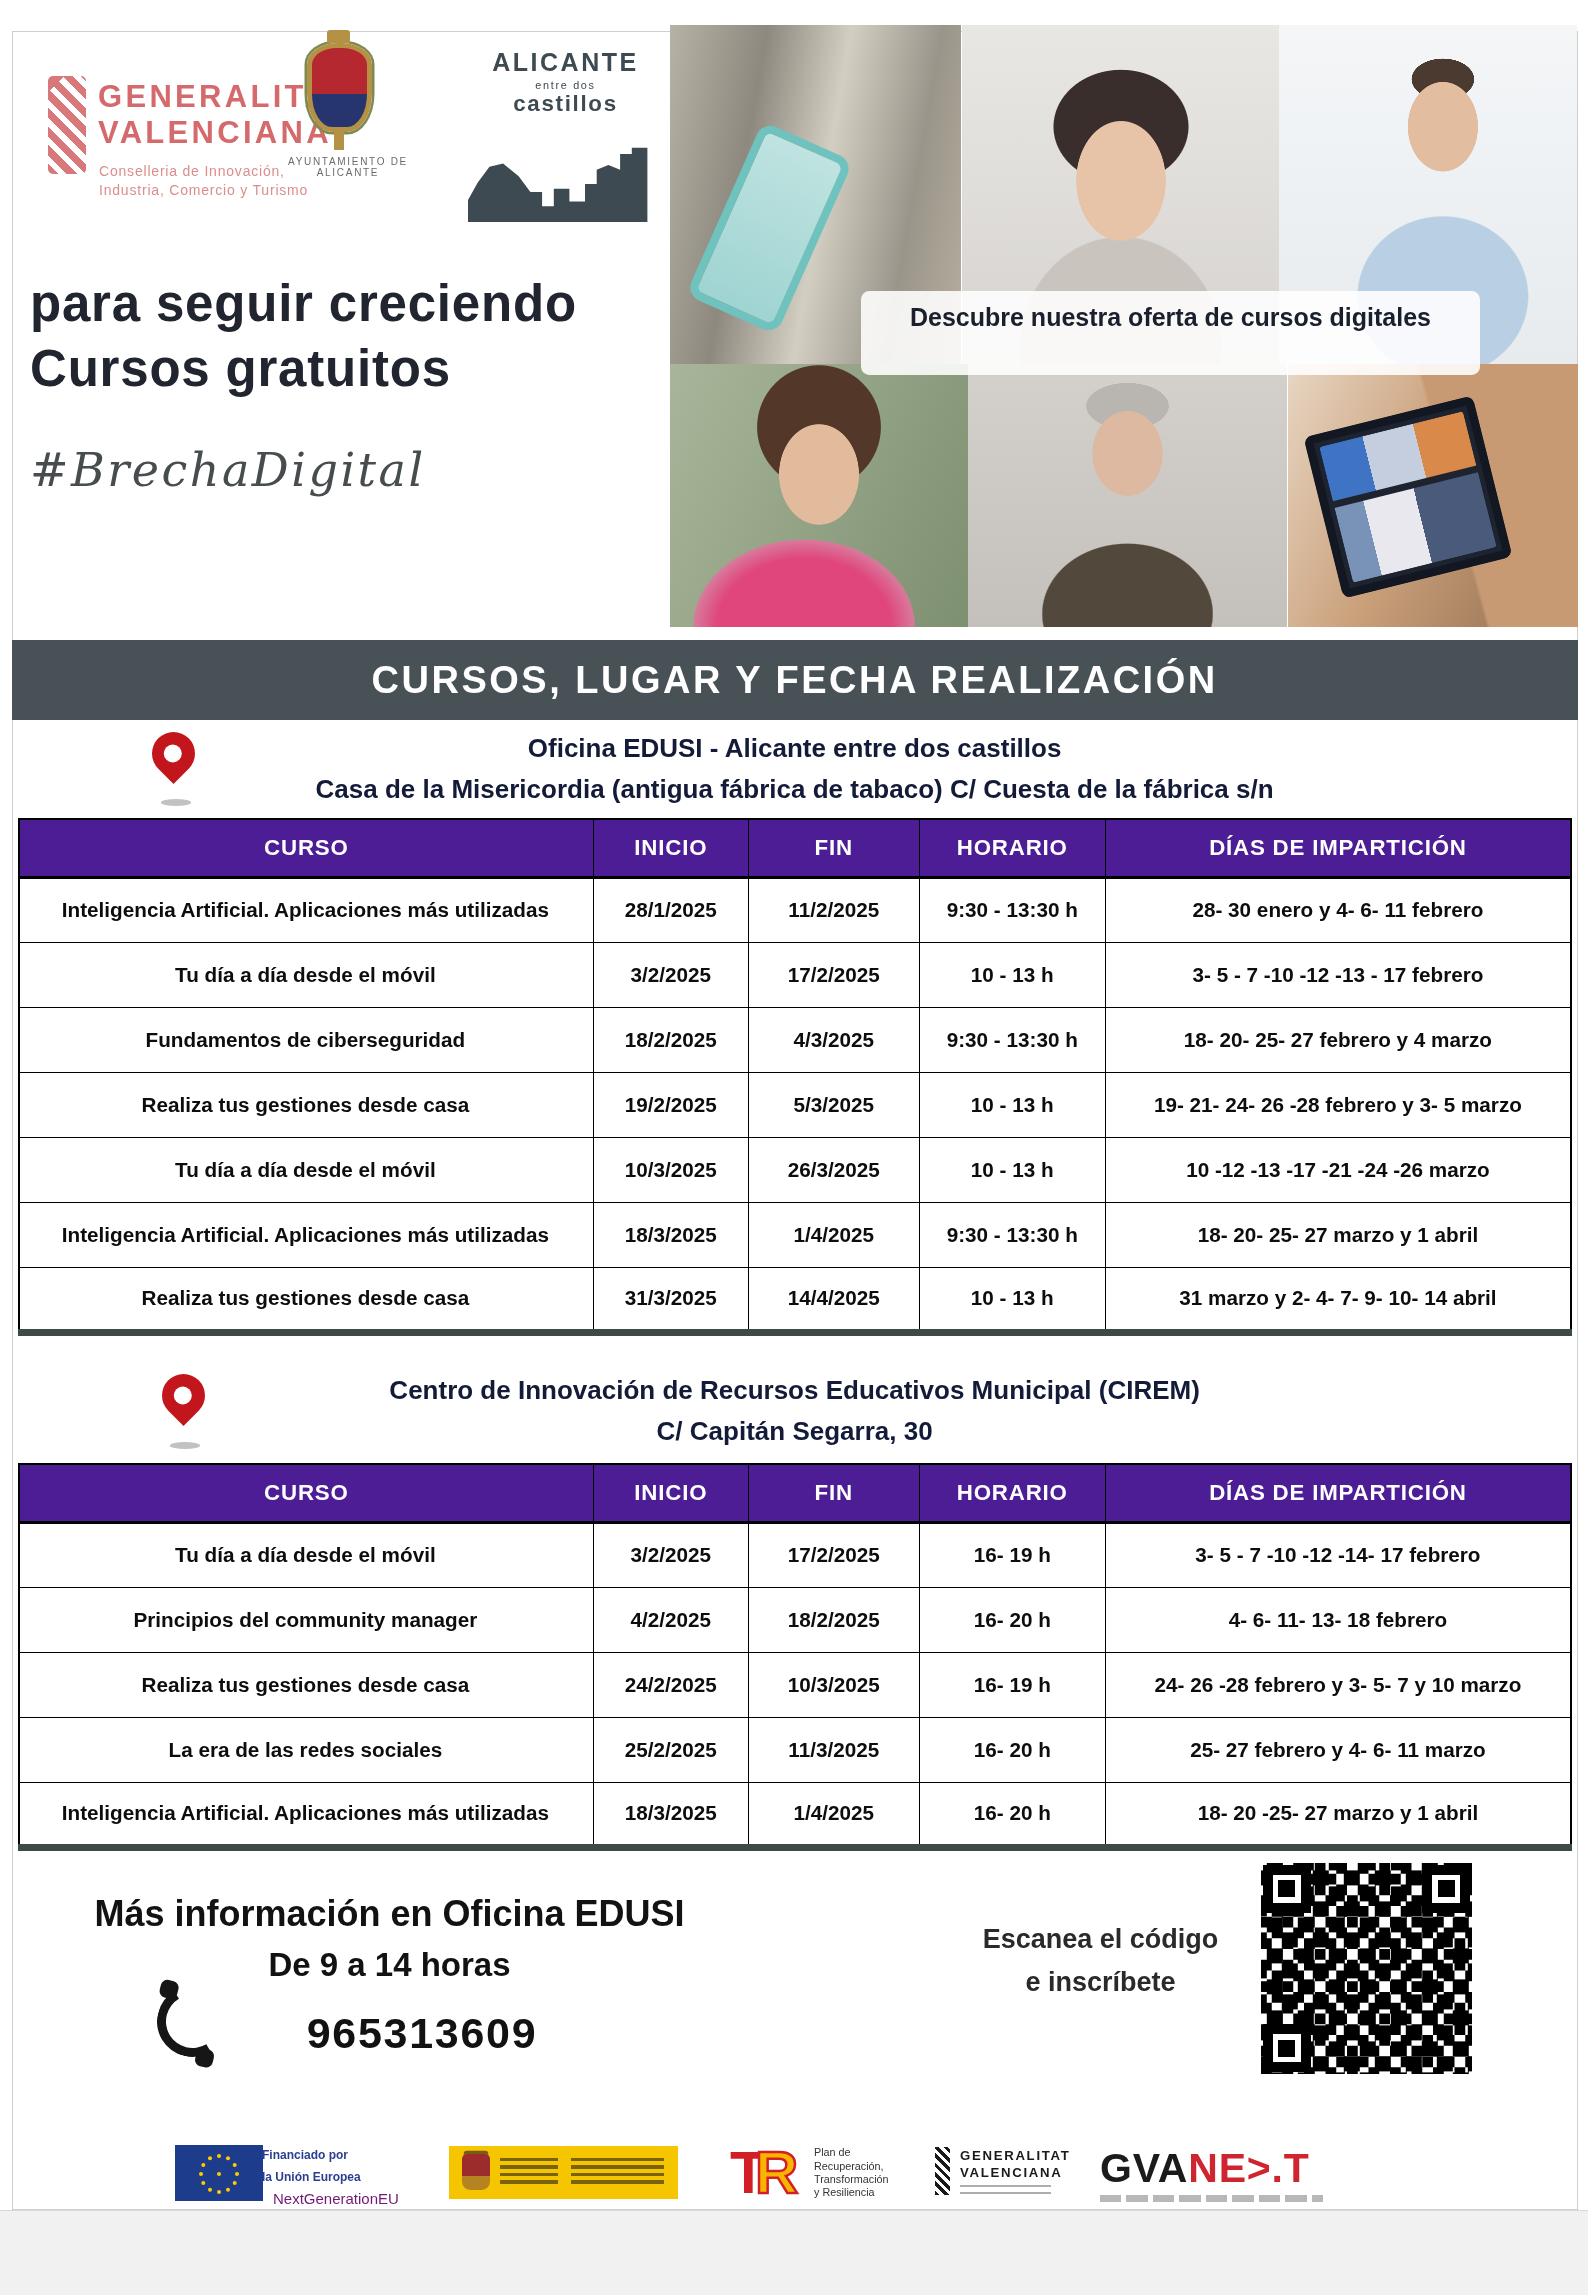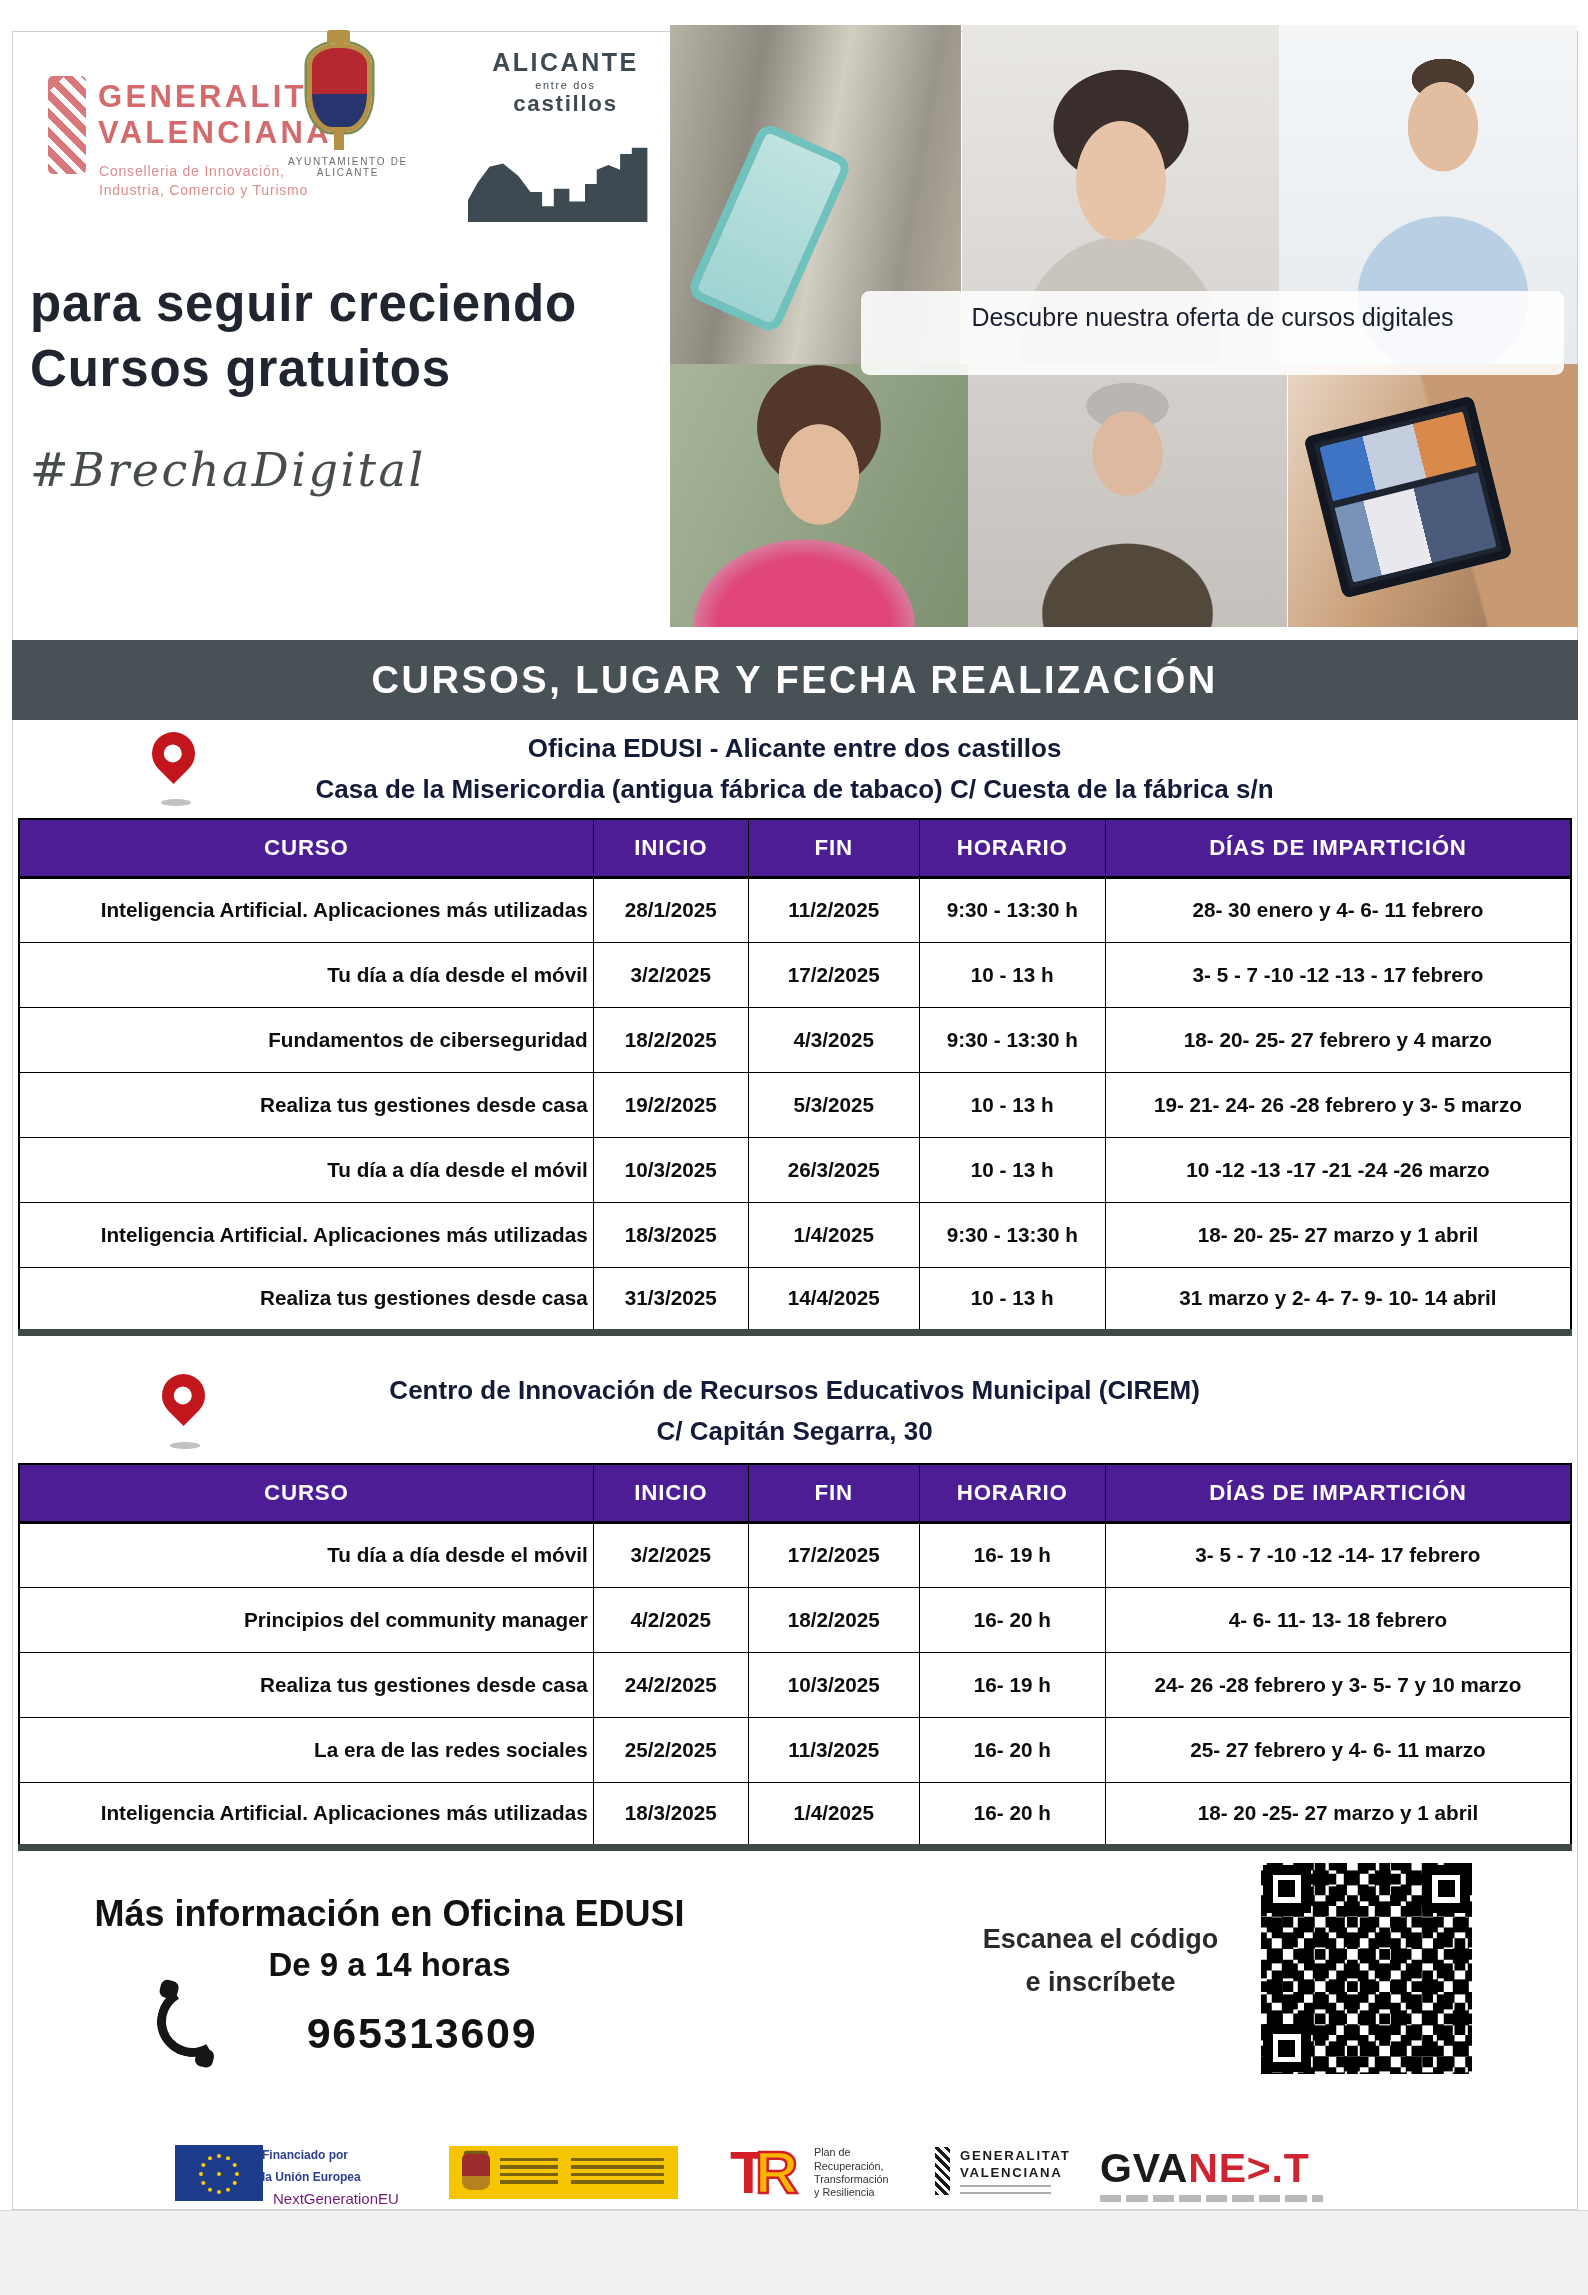--- a/index.html
+++ b/index.html
@@ -66,22 +66,22 @@
   .photo-tablet { left:1288px; top:364px; width:290px; height:263px;
     background:
       linear-gradient(75deg, transparent 55%, #c79a74 56%),
       linear-gradient(115deg,#e8d6c4 0%,#caa07a 45%,#8f6b4e 100%); }
   .photo-tablet .tablet { position:absolute; left:33px; top:50px; width:174px; height:166px; background:#1d2430; border-radius:8.3px; transform:rotate(-14deg);
     box-shadow:inset 0 0 0 8.3px #121722; }
   .photo-tablet .tablet::after { content:""; position:absolute; left:13.2px; top:13.2px; right:13.2px; bottom:13.2px; border-radius:3.3px;
     background:
       linear-gradient(90deg,#3f74c4 0 30%, #c4cede 30% 65%, #d98a4a 65% 100%) 0 0/100% 40%no-repeat,
       linear-gradient(90deg,#7892b8 0 20%, #e8e8ee 20% 55%, #4a5a7a 55% 100%) 0 100%/100% 55% no-repeat; }
-  .collage-caption { left:861px; top:291px; width:703px; height:84px; background:rgba(255,255,255,.88); border-radius:8.3px;
-    text-align:center; color:#1a1f2e; font-size:25px; font-weight:normal; padding-top:10px; line-height:33px; }
+  .collage-caption { left:861px; top:291px; width:619px; height:84px; background:rgba(255,255,255,.88); border-radius:8.3px;
+    text-align:center; color:#1a1f2e; font-size:25px; font-weight:bold; padding-top:10px; line-height:33px; }
 
   
   .main-title { left:30px; top:271px; font-size:51px; line-height:65px; font-weight:800; color:#21252f; letter-spacing:0.8px; }
   .hashtag { left:30px; top:427px; font-size:46px; font-style:italic; font-family:"DejaVu Serif", serif; color:#474c4e; letter-spacing:2.5px;margin-top:16px; }
 
   
   .banner { left:11.6px; top:640px; width:1566px; height:80px; background:#475156; color:#ffffff;
     font-size:38px; font-weight:bold; letter-spacing:2.5px; text-align:center; line-height:80px; }
 
   
@@ -89,21 +89,21 @@
   .pin { width:43px; height:43px; background:#c3161c; border-radius:50% 50% 50% 0; transform:rotate(-45deg); }
   .pin::after { content:""; position:absolute; left:12.4px; top:12.4px; width:18px; height:18px; background:#ffffff; border-radius:50%; }
   .pin-shadow { width:30px; height:6.6px; background:#9a9a9a; border-radius:50%; opacity:.6; }
 
   
   table { position:absolute; left:18px; width:1554px; border-collapse:collapse; table-layout:fixed; border:2.5px solid #000;
     border-bottom:7.4px solid #3d4a48; background:#fff; }
   th { background:#4c1d95; color:#fff; font-size:22.3px; font-weight:bold; letter-spacing:0.8px; height:58px;
     border:1.7px solid #000; border-bottom:3.3px solid #000; }
   td { border:1.7px solid #000; font-size:20.7px; font-weight:bold; color:#0d0d0d; height:65px; text-align:center; padding:0 5px; }
-  td.curso { text-align:right; padding-left:3px; }
+  td.curso { text-align:center; padding-left:3px; }
 
   
   .info1 { left:50px; top:1893px; width:679px; text-align:center; font-size:36px; font-weight:800; color:#121212; }
   .info2 { left:50px; top:1946px; width:679px; text-align:center; font-size:33px; font-weight:800; color:#121212; }
   .phone-icon { left:157px; top:1986px; width:71px; height:71px; border:9px solid transparent;
     border-left-color:#161616; border-bottom-color:#161616; border-radius:50%; transform:rotate(14deg); }
   .phone-icon::before { content:""; position:absolute; left:-13.2px; top:-8.3px; width:18px; height:18px; background:#161616; border-radius:6.6px; }
   .phone-icon::after { content:""; position:absolute; right:-3.3px; bottom:-15px; width:18px; height:18px; background:#161616; border-radius:6.6px; }
   .phone-number { left:248px; top:2009px; width:348px; text-align:center; font-size:43px; font-weight:800; color:#121212; letter-spacing:1.7px; }
   .qr-caption { left:910px; top:1918px; width:381px; text-align:center; font-size:27px; font-weight:600; color:#2a2a2a; line-height:43px; }

